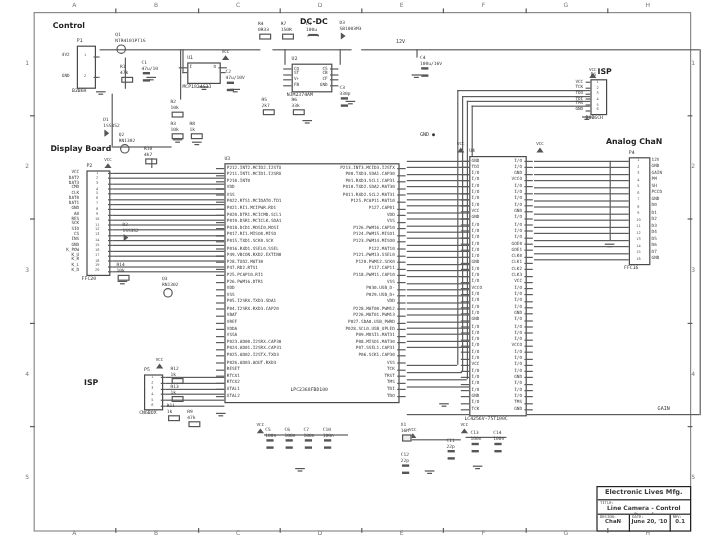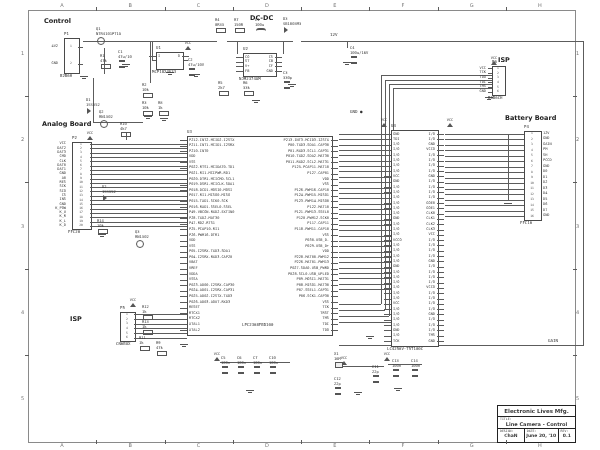--- a/index.html
+++ b/index.html
@@ -115,23 +115,23 @@
     <div class="ftxt" style="left: 576px; top: 308.7px;">4</div>
     <div class="wire" style="left: 25px; top: 268.6px; width: 4px; height: 1px;"></div>
     <div class="wire" style="left: 573px; top: 268.6px; width: 4px; height: 1px;"></div>
     <div class="ftxt" style="left: 21px; top: 394.9px;">5</div>
     <div class="ftxt" style="left: 576px; top: 394.9px;">5</div>
     <div class="wire" style="left: 25px; top: 354.8px; width: 4px; height: 1px;"></div>
     <div class="wire" style="left: 573px; top: 354.8px; width: 4px; height: 1px;"></div>
     <div class="sec" style="left: 44px; top: 17px;">Control</div>
     <div class="sec" style="left: 250px; top: 14px;">DC-DC</div>
     <div class="sec" style="left: 498px; top: 56px;">ISP</div>
-    <div class="sec" style="left: 42px; top: 120px;">Analog Board</div>
+    <div class="sec" style="left: 42px; top: 120px;">Display Board</div>
     <div class="sec" style="left: 70px; top: 315px;">ISP</div>
-    <div class="sec" style="left: 505px; top: 114px;">Battery Board</div>
+    <div class="sec" style="left: 505px; top: 114px;">Analog ChaN</div>
     <div class="wire" style="left: 83px; top: 41px; width: 134px; height: 1px;"></div>
     <div class="wire" style="left: 227px; top: 41px; width: 66px; height: 1px;"></div>
     <div class="wire" style="left: 301px; top: 41px; width: 282px; height: 1px;"></div>
     <div class="wire" style="left: 583px; top: 41px; width: 1px; height: 305px;"></div>
     <div class="wire" style="left: 339px; top: 345px; width: 244px; height: 1px;"></div>
     <div class="wire" style="left: 152px; top: 41px; width: 1px; height: 20px;"></div>
     <div class="wire" style="left: 152px; top: 60px; width: 5px; height: 1px;"></div>
     <div class="wire" style="left: 182px; top: 60px; width: 6px; height: 1px;"></div>
     <div class="wire" style="left: 347px; top: 41px; width: 1px; height: 7px;"></div>
     <div class="wire" style="left: 237px; top: 41px; width: 1px; height: 13px;"></div>

